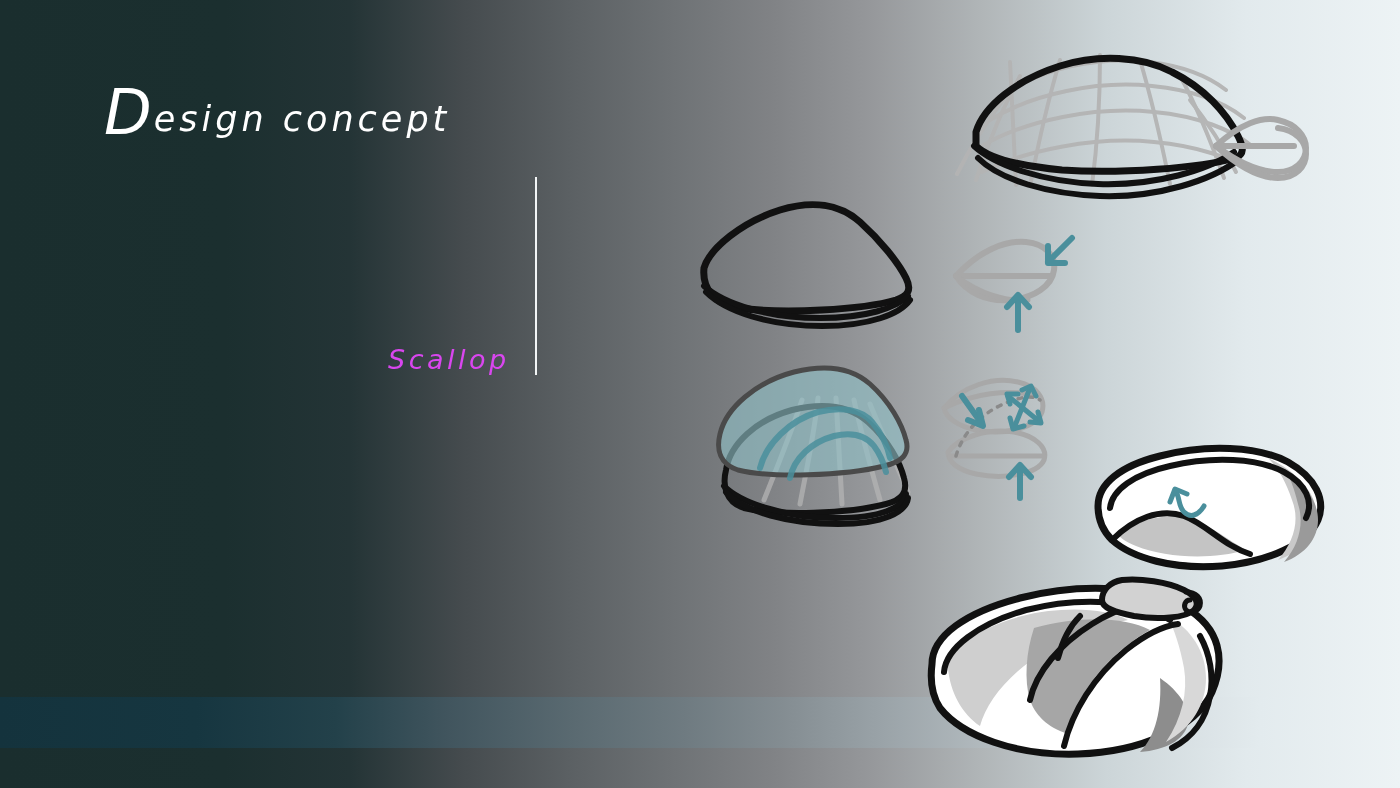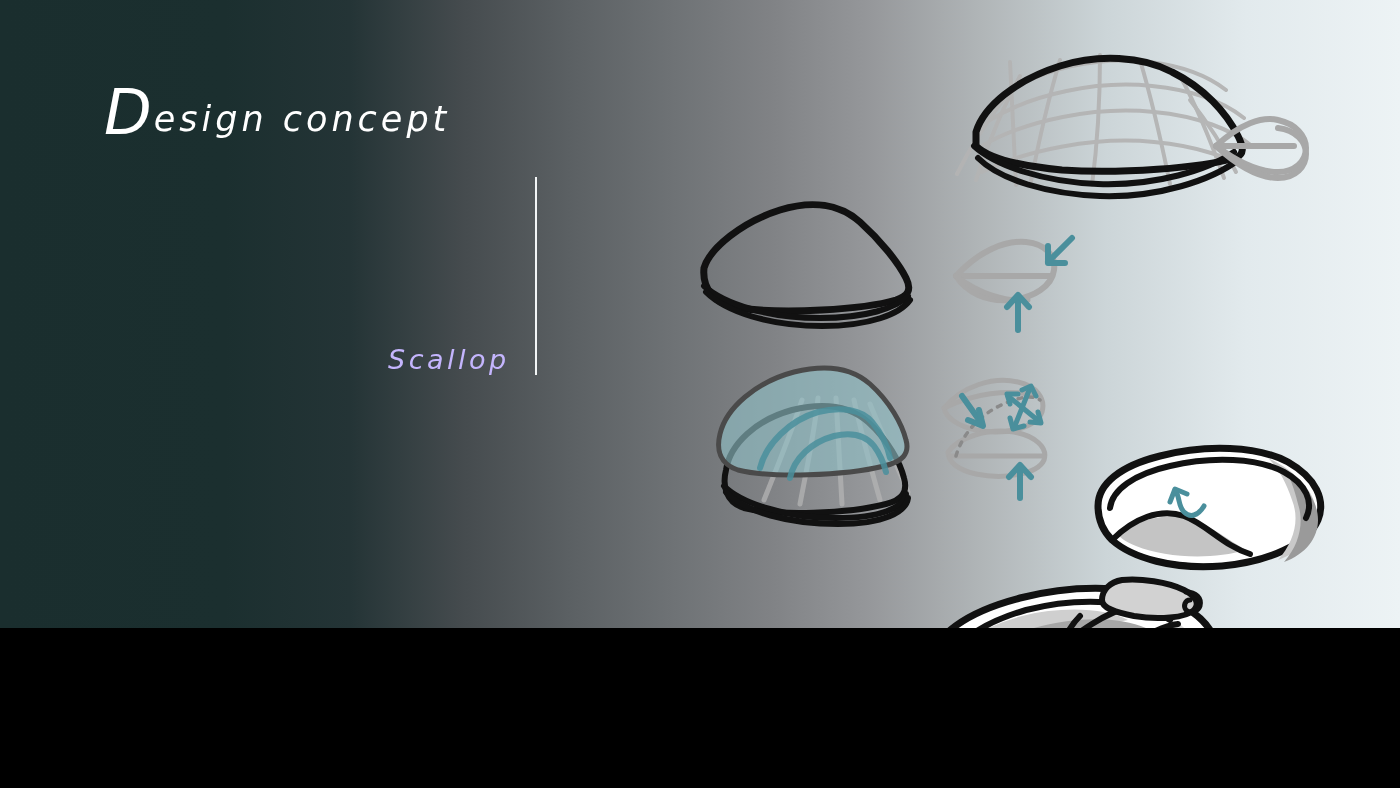--- a/index.html
+++ b/index.html
@@ -3,21 +3,21 @@
 <meta charset="utf-8">
 <style>
   html, body {
     margin: 0;
     padding: 0;
     background: #000;
   }
   #slide {
     position: relative;
     width: 1400px;
-    height: 628px;
+    height: 788px;
     overflow: hidden;
     font-family: "DejaVu Sans", sans-serif;
   }
   
   .bg-main {
     position: absolute;
     left: 0; top: 0;
     width: 1400px; height: 788px;
     background: linear-gradient(to right,
         #1a2e2e 0%,
@@ -89,21 +89,21 @@
     font-size: 35px;
     letter-spacing: 4px;
     font-weight: 400;
     position: relative;
     top: -3px;
   }
   .subtitle {
     position: absolute;
     left: 388px;
     top: 344px;
-    color: #c4b5fd;
+    color: #d946ef;
     font-size: 27px;
     font-style: italic;
     letter-spacing: 3.5px;
     white-space: nowrap;
   }
   .divider {
     position: absolute;
     left: 535px;
     top: 177px;
     width: 2px;

